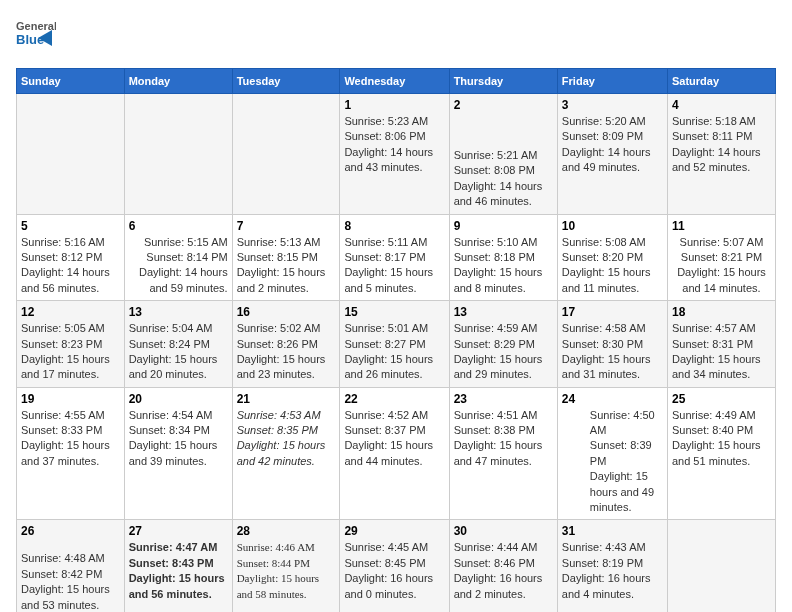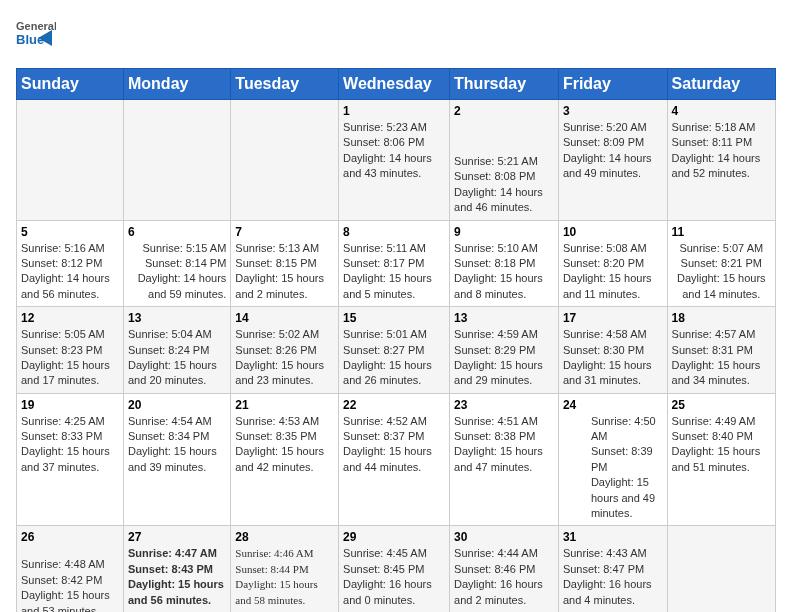--- a/index.html
+++ b/index.html
@@ -37,21 +37,21 @@
     table {
       width: 100%;
       border-collapse: collapse;
       font-size: 11px;
     }
     thead tr th {
       background-color: #2a6dc9;
       color: #fff;
       padding: 6px 4px;
       text-align: left;
-      font-size: 16px;
+      font-size: 11px;
       font-weight: bold;
       border: 1px solid #1a5ab0;
     }
     tbody tr td {
       border: 1px solid #ccc;
       vertical-align: top;
       padding: 4px;
       min-height: 70px;
       width: 113px;
     }
@@ -182,21 +182,21 @@
 Sunset: 8:23 PM
 Daylight: 15 hours and 17 minutes.</div>
         </td>
         <td>
           <span class="day-number">13</span>
           <div class="day-info" style="white-space: pre-line;">Sunrise: 5:04 AM
 Sunset: 8:24 PM
 Daylight: 15 hours and 20 minutes.</div>
         </td>
         <td>
-          <span class="day-number">14</span>
+          <span class="day-number">16</span>
           <div class="day-info" style="white-space: pre-line;">Sunrise: 5:02 AM
 Sunset: 8:26 PM
 Daylight: 15 hours and 23 minutes.</div>
         </td>
         <td>
           <span class="day-number">15</span>
           <div class="day-info" style="white-space: pre-line;">Sunrise: 5:01 AM
 Sunset: 8:27 PM
 Daylight: 15 hours and 26 minutes.</div>
         </td>
@@ -215,33 +215,33 @@
         <td>
           <span class="day-number">18</span>
           <div class="day-info" style="white-space: pre-line;">Sunrise: 4:57 AM
 Sunset: 8:31 PM
 Daylight: 15 hours and 34 minutes.</div>
         </td>
       </tr>
       <tr>
         <td>
           <span class="day-number">19</span>
-          <div class="day-info" style="white-space: pre-line;">Sunrise: 4:25 AM
+          <div class="day-info" style="white-space: pre-line;">Sunrise: 4:55 AM
 Sunset: 8:33 PM
 Daylight: 15 hours and 37 minutes.</div>
         </td>
         <td>
           <span class="day-number">20</span>
           <div class="day-info" style="white-space: pre-line;">Sunrise: 4:54 AM
 Sunset: 8:34 PM
 Daylight: 15 hours and 39 minutes.</div>
         </td>
         <td>
           <span class="day-number">21</span>
-          <div class="day-info" style="white-space: pre-line;">Sunrise: 4:53 AM
+          <div class="day-info" style="white-space: pre-line; font-style: italic;">Sunrise: 4:53 AM
 Sunset: 8:35 PM
 Daylight: 15 hours and 42 minutes.</div>
         </td>
         <td>
           <span class="day-number">22</span>
           <div class="day-info" style="white-space: pre-line;">Sunrise: 4:52 AM
 Sunset: 8:37 PM
 Daylight: 15 hours and 44 minutes.</div>
         </td>
         <td>
@@ -290,19 +290,19 @@
         </td>
         <td>
           <span class="day-number">30</span>
           <div class="day-info" style="white-space: pre-line;">Sunrise: 4:44 AM
 Sunset: 8:46 PM
 Daylight: 16 hours and 2 minutes.</div>
         </td>
         <td>
           <span class="day-number">31</span>
           <div class="day-info" style="white-space: pre-line;">Sunrise: 4:43 AM
-Sunset: 8:47 PM
+Sunset: 8:19 PM
 Daylight: 16 hours and 4 minutes.</div>
         </td>
         <td></td>
       </tr>
     </tbody>
 </table>
 
 </body></html>

